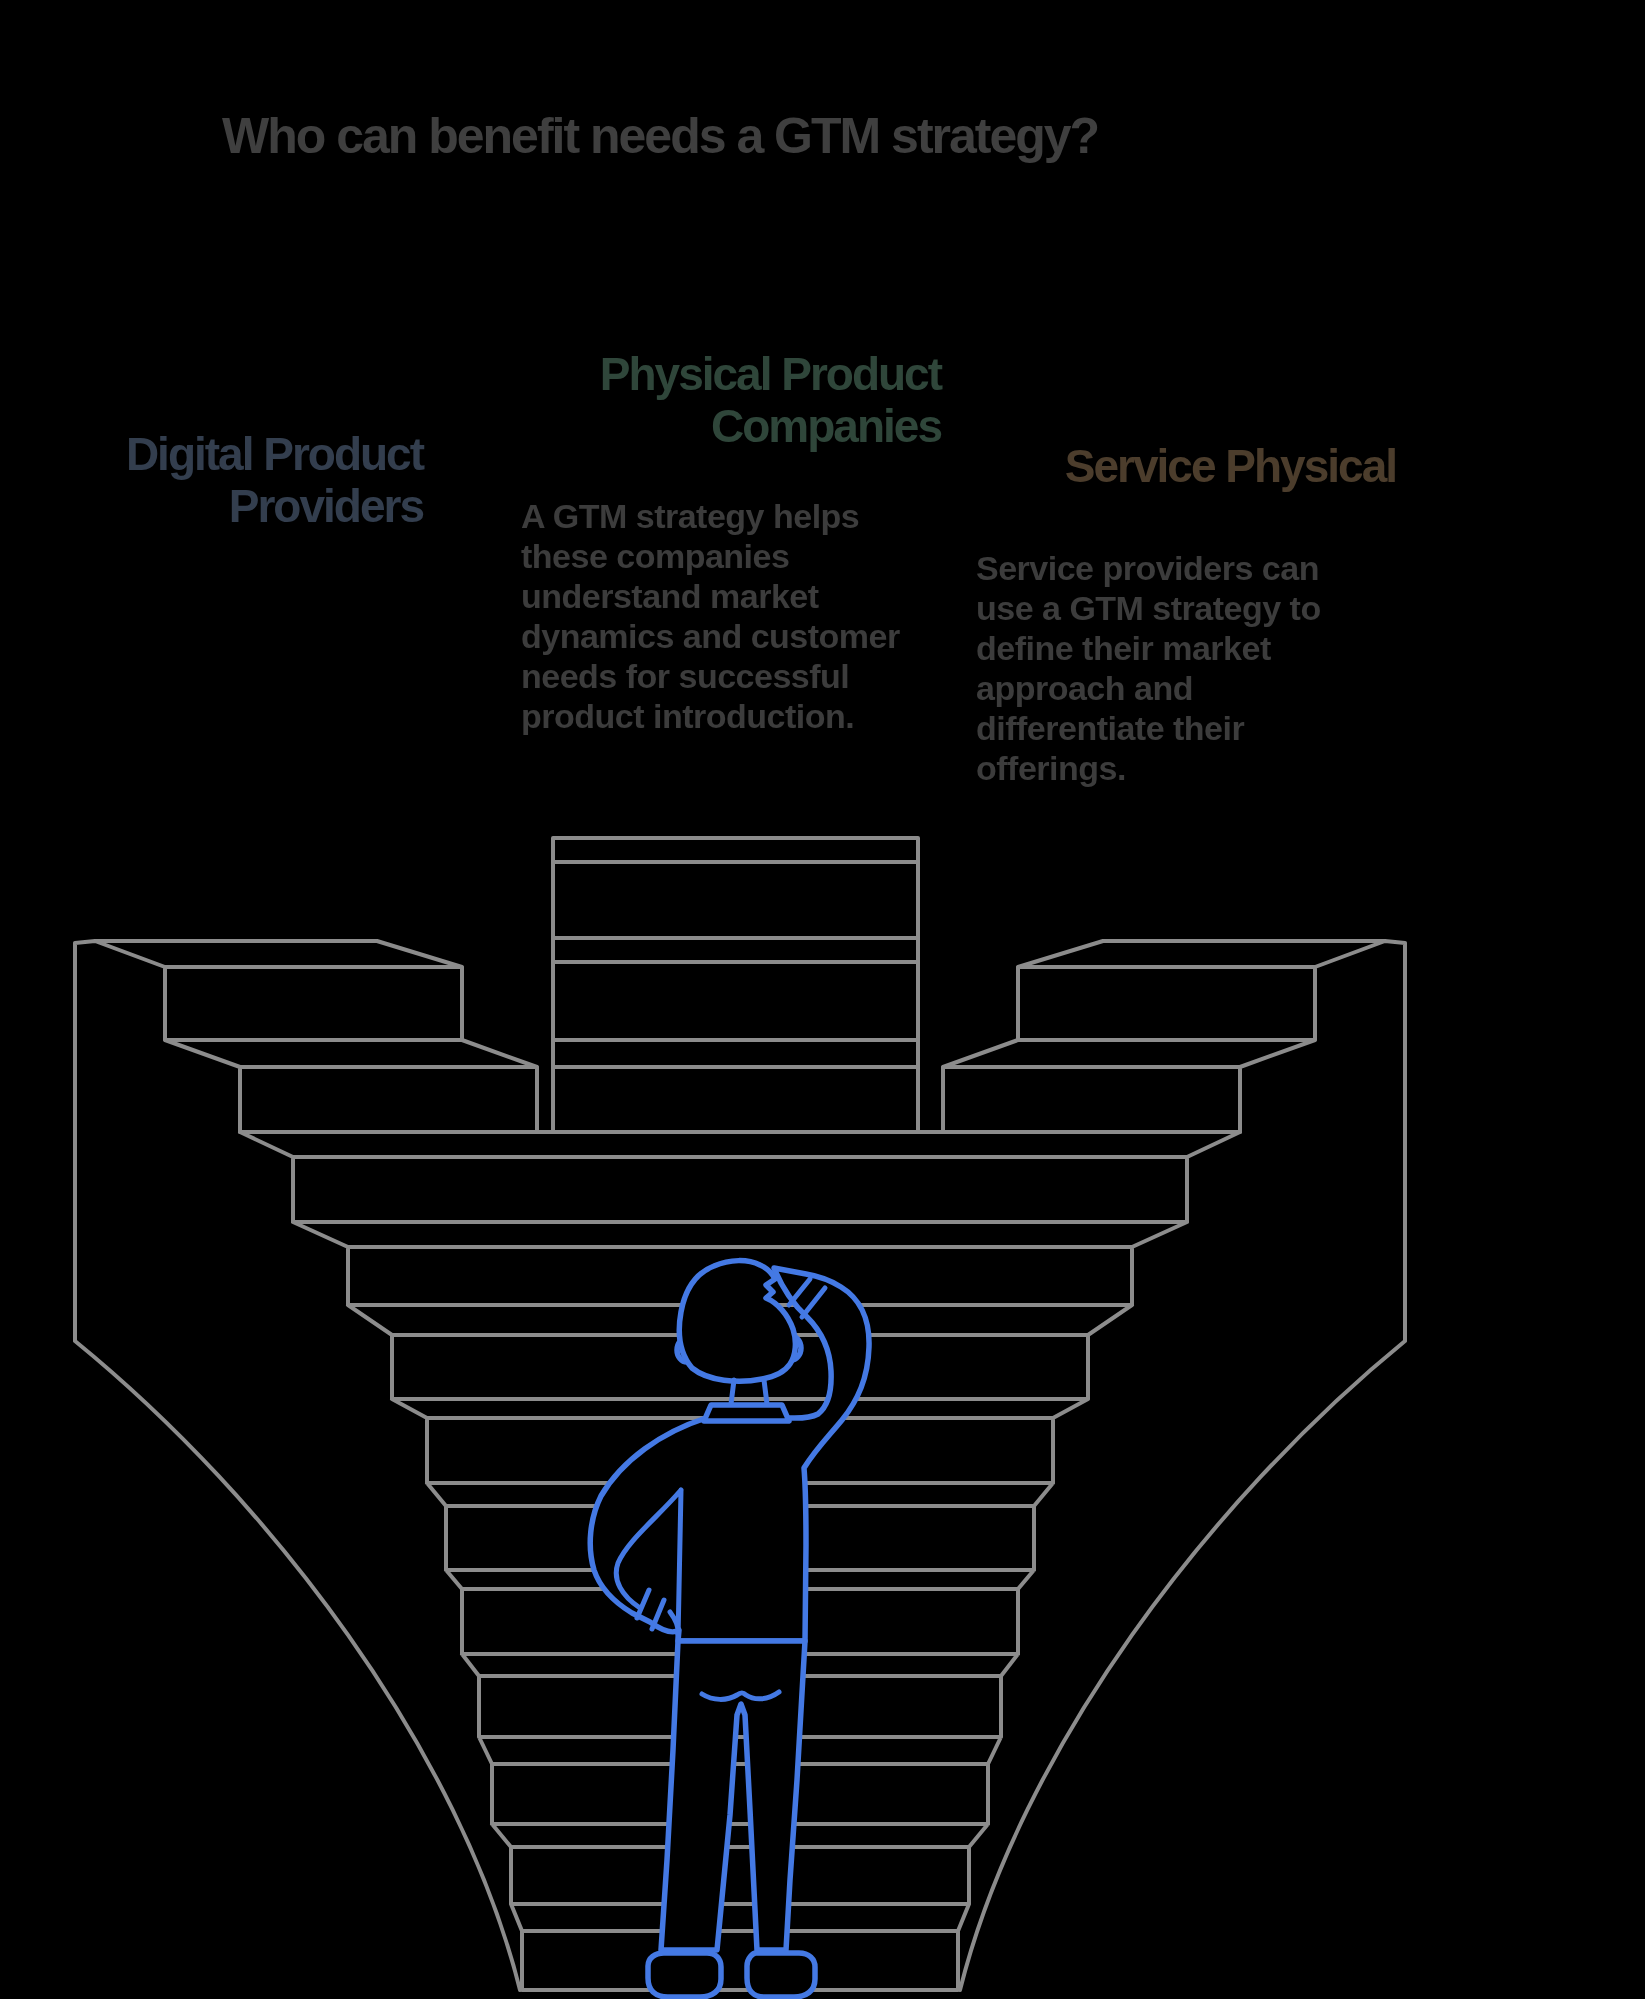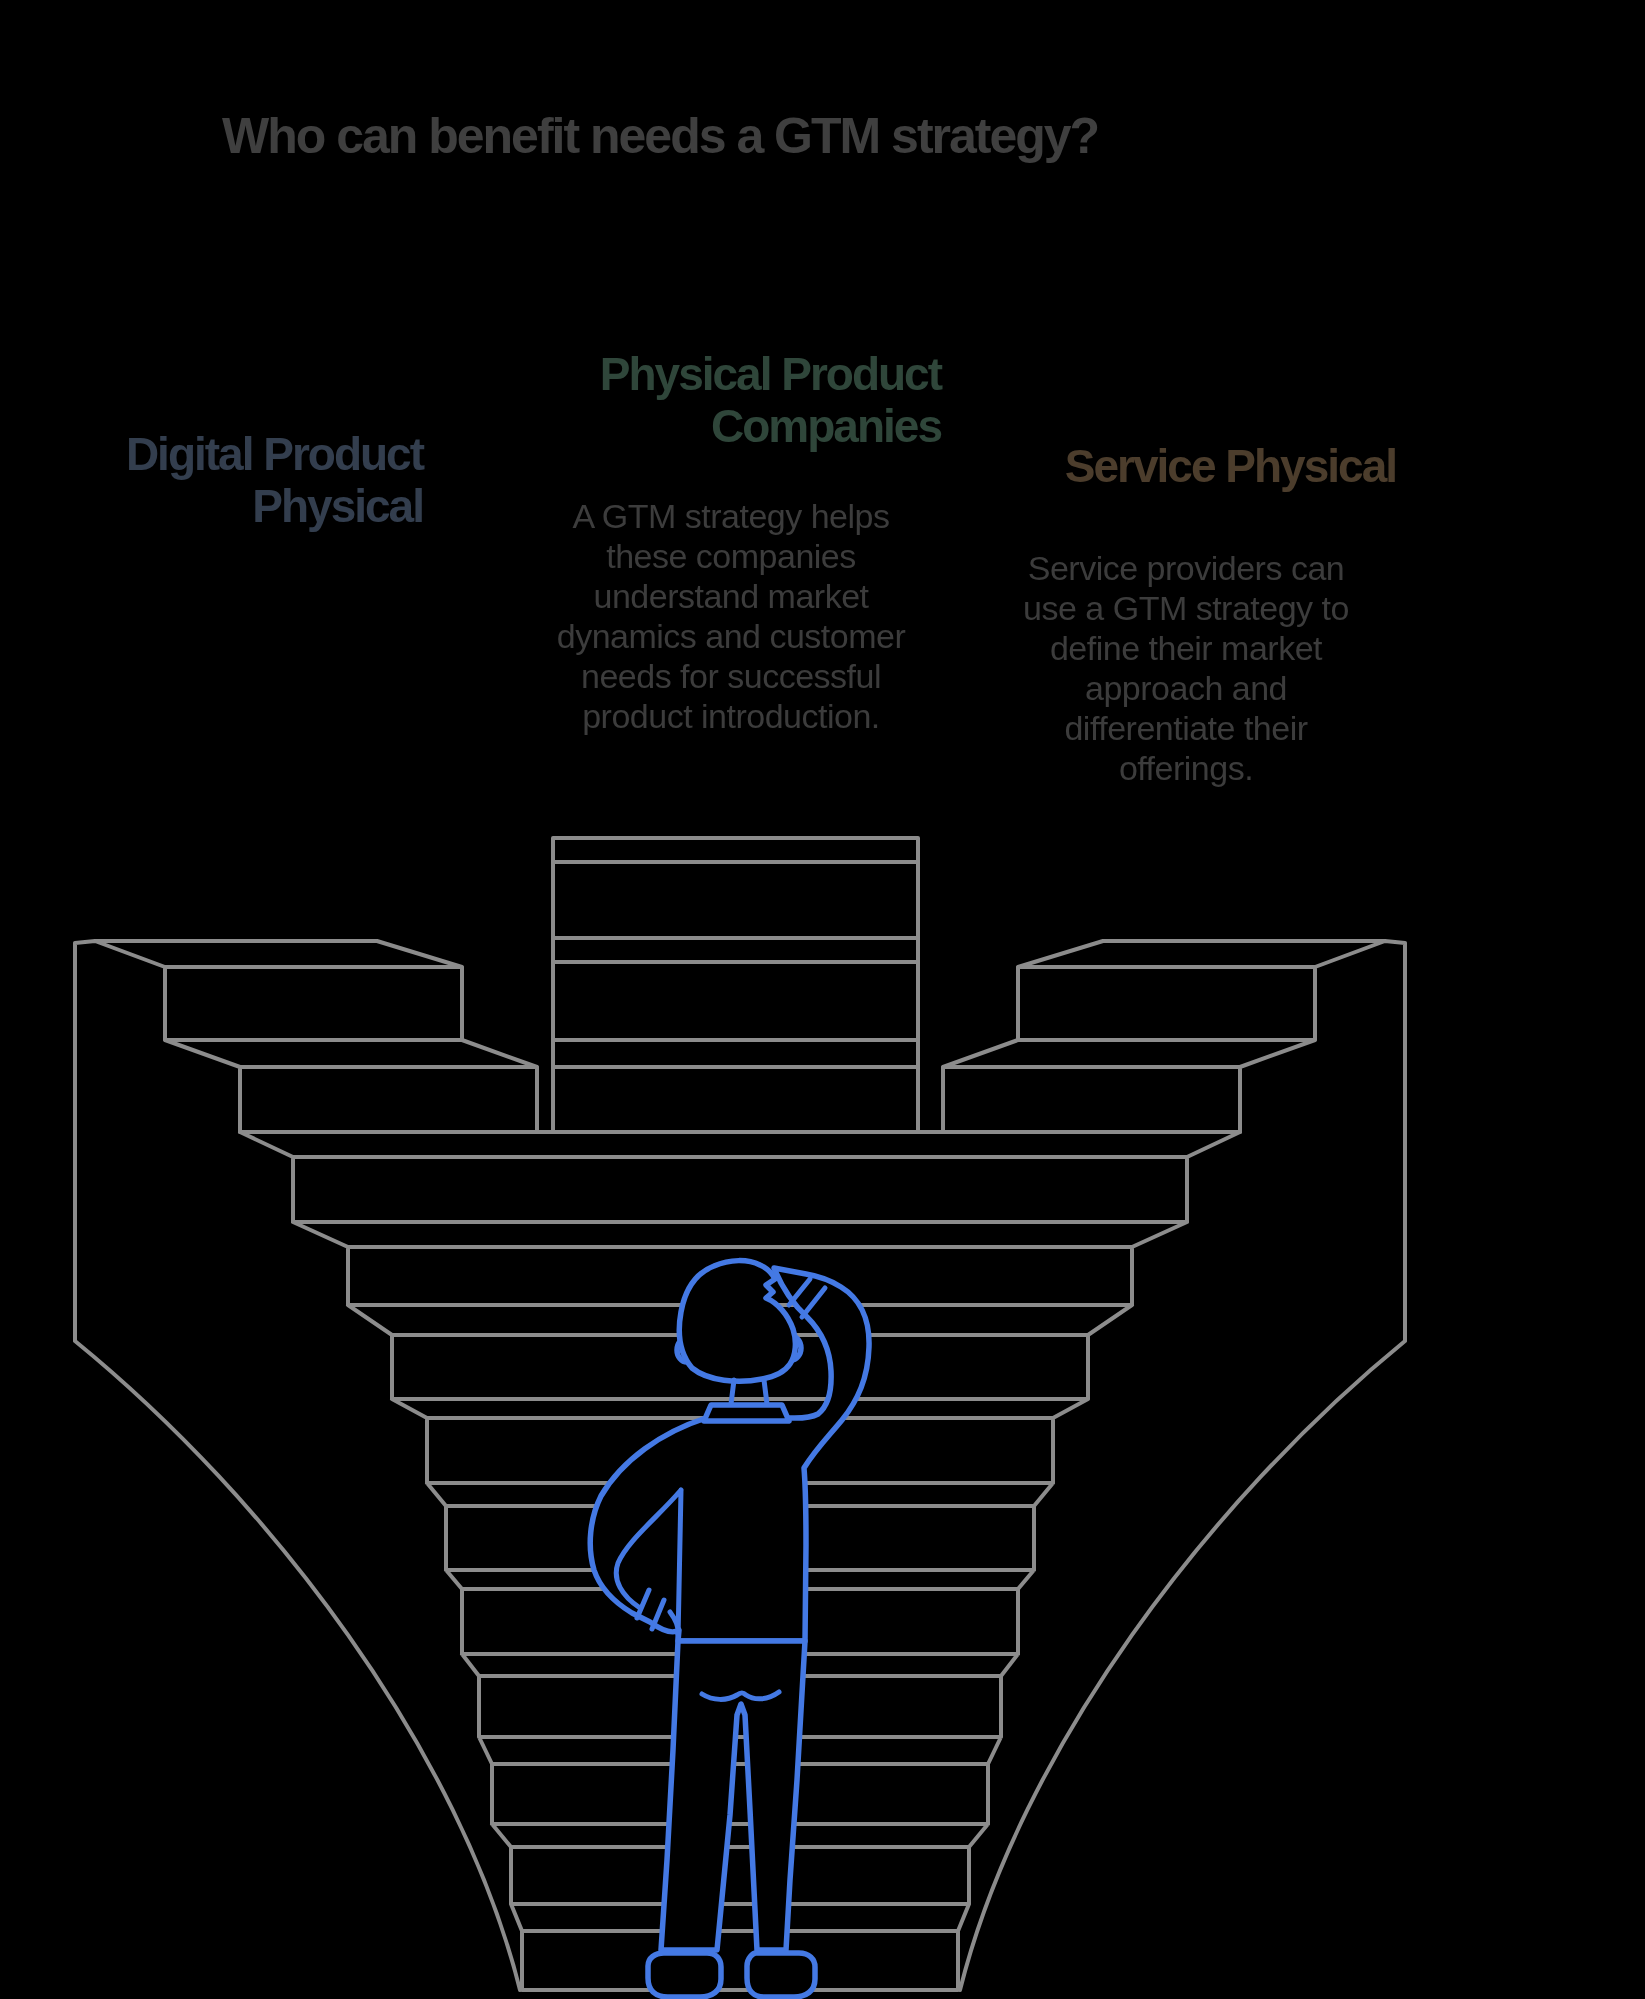--- a/index.html
+++ b/index.html
@@ -2,35 +2,35 @@
 <html style="--background: #000000; --title: #3f3f3f; --body-text: #3c3c3c; --col1-heading: #333e4e; --col2-heading: #2f463a; --col3-heading: #4c3d2c; --stair-line: #8c8c8c; --person-line: #4479e4;"><head>
 <meta charset="utf-8">
 <style>
   html,body{margin:0;padding:0;background:#000;}
   .canvas{position:relative;width:1645px;height:1999px;background:var(--background);overflow:hidden;
           font-family:"Liberation Sans",sans-serif;}
   .title{position:absolute;left:222px;top:108px;font-size:50px;line-height:56px;font-weight:bold;
          letter-spacing:-2px;color:var(--title);white-space:pre-line;margin:0;}
   .hd{position:absolute;margin:0;font-size:46px;line-height:52px;font-weight:bold;letter-spacing:-2px;
       text-align:right;white-space:pre-line;}
-  .bd{position:absolute;margin:0;font-size:34px;line-height:40px;font-weight:400;letter-spacing:-0.5px;
-      text-align:center;white-space:pre-line;color:var(--body-text);}
+  .bd{position:absolute;margin:0;font-size:34px;line-height:40px;font-weight:700;letter-spacing:-0.5px;
+      text-align:left;white-space:pre-line;color:var(--body-text);}
   svg{position:absolute;left:0;top:0;}
   .stair{stroke:var(--stair-line);stroke-width:4;fill:none;stroke-linejoin:round;stroke-linecap:round;}
   .pfill{stroke:var(--person-line);stroke-width:5.5;fill:#000;stroke-linejoin:round;stroke-linecap:round;}
   .pline{stroke:var(--person-line);stroke-width:5;fill:none;stroke-linejoin:round;stroke-linecap:round;}
 </style>
 </head>
 <body>
 
 <div class="canvas">
   <h1 class="title">Who can benefit needs a GTM strategy?</h1>
 
   <h2 class="hd" style="left:3px;top:428px;width:420px;color:var(--col1-heading);">Digital Product
-Physical</h2>
+Providers</h2>
 
   <h2 class="hd" style="left:521px;top:348px;width:420px;color:var(--col2-heading);">Physical Product
 Companies</h2>
   <p class="bd" style="left:521px;top:496px;width:420px;">A GTM strategy helps
 these companies
 understand market
 dynamics and customer
 needs for successful
 product introduction.</p>
 

